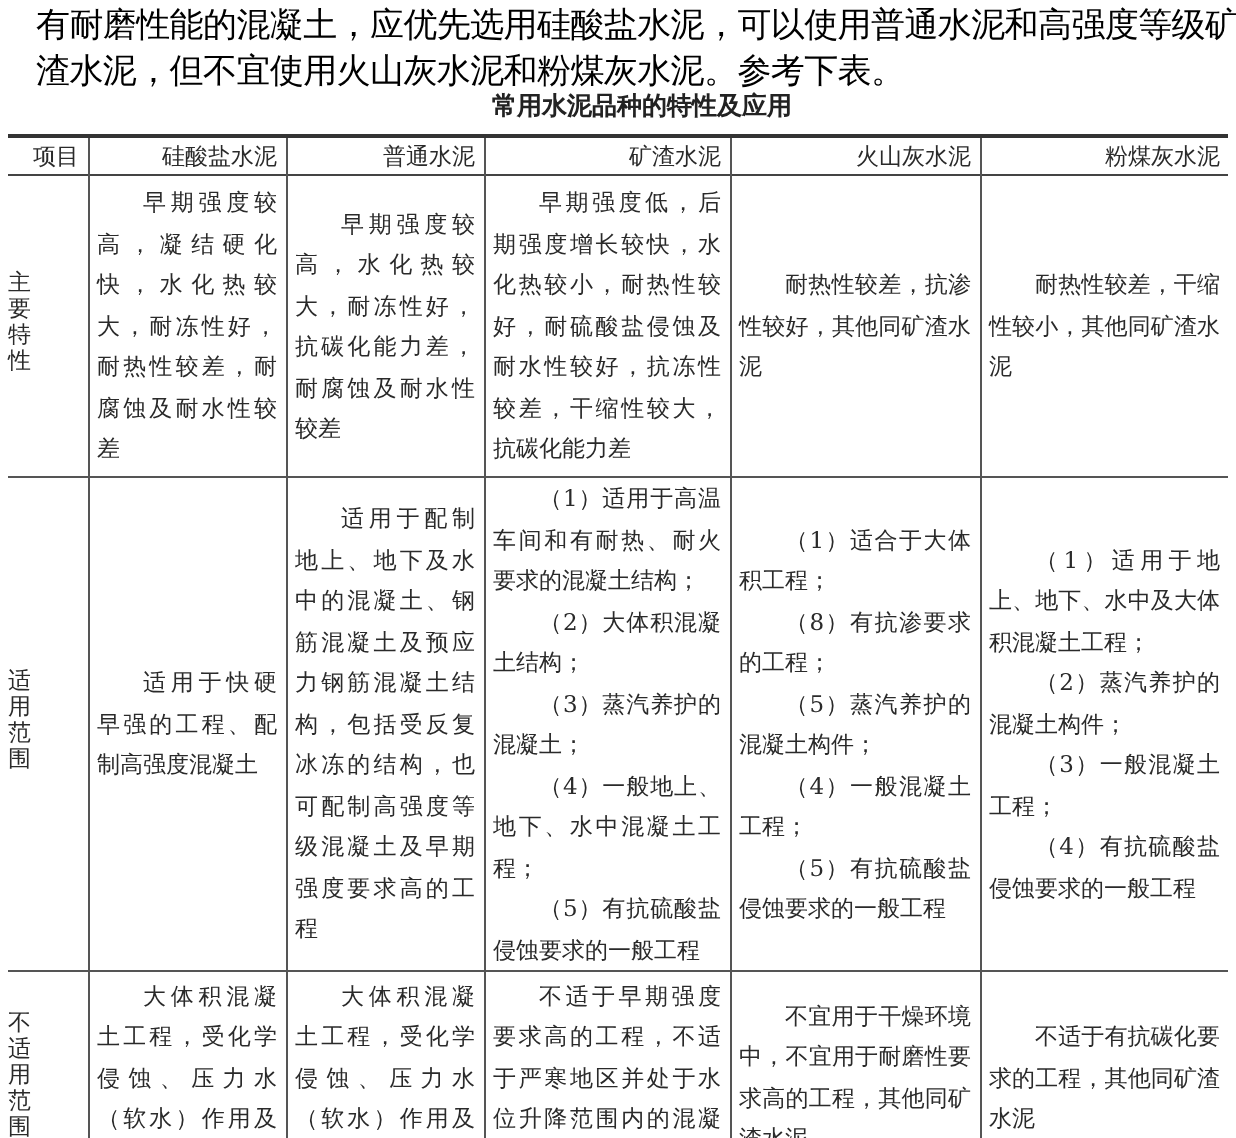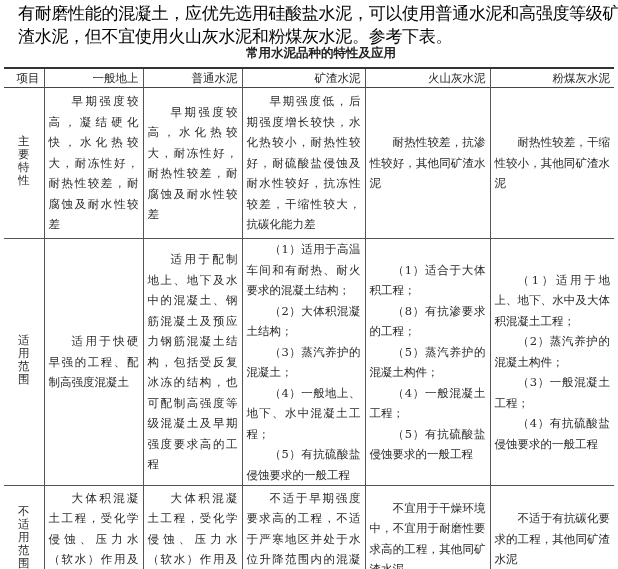--- a/index.html
+++ b/index.html
@@ -15,21 +15,21 @@
   col.c0 { width:40px; } col.c1 { width:99px; } col.c2 { width:99px; }
   col.c3 { width:123px; } col.c4 { width:125px; } col.c5 { width:124px; }
   th, td { border-left:1px solid #555; border-right:1px solid #555; padding:0 4px; vertical-align:middle; }
   tr > :first-child { border-left:none; }
   tr > :last-child { border-right:none; }
   thead tr { border-top:2px solid #333; border-bottom:1.5px solid #444; }
   th { height:18px; font-weight:normal; font-size:11.5px; text-align:right; }
   tbody tr { border-bottom:1.5px solid #555; }
   tbody tr:last-child { border-bottom:2px solid #333; }
   td { line-height:20.5px; text-align:justify; }
-  td.label { text-align:center; padding:0; }
+  td.label { text-align:left; padding:0; }
   .vert { display:inline-block; width:12px; line-height:13px; word-break:break-all; font-size:11.5px; }
   .p { display:block; text-indent:2em; }
   tr.r1 { height:151px; } tr.r2 { height:211px; } tr.r3 { height:107px; }
 </style>
 </head>
 <body>
 
 <div class="intro">有耐磨性能的混凝土，应优先选用硅酸盐水泥，可以使用普通水泥和高强度等级矿渣水泥，但不宜使用火山灰水泥和粉煤灰水泥。参考下表。</div>
 <div class="caption">常用水泥品种的特性及应用</div>
 
@@ -38,35 +38,35 @@
       <col class="c0">
       <col class="c1">
       <col class="c2">
       <col class="c3">
       <col class="c4">
       <col class="c5">
     </colgroup>
   <thead>
     <tr>
       <th>项目</th>
-      <th>一般地上</th>
+      <th>硅酸盐水泥</th>
       <th>普通水泥</th>
       <th>矿渣水泥</th>
       <th>火山灰水泥</th>
       <th>粉煤灰水泥</th>
     </tr>
   </thead>
   <tbody>
     <tr class="r1">
       <td class="label"><span class="vert">主要特性</span></td>
       <td>
           <span class="p">早期强度较高，凝结硬化快，水化热较大，耐冻性好，耐热性较差，耐腐蚀及耐水性较差</span>
         </td>
       <td>
-          <span class="p">早期强度较高，水化热较大，耐冻性好，耐热性较差，耐腐蚀及耐水性较差</span>
+          <span class="p">早期强度较高，水化热较大，耐冻性好，抗碳化能力差，耐腐蚀及耐水性较差</span>
         </td>
       <td>
           <span class="p">早期强度低，后期强度增长较快，水化热较小，耐热性较好，耐硫酸盐侵蚀及耐水性较好，抗冻性较差，干缩性较大，抗碳化能力差</span>
         </td>
       <td>
           <span class="p">耐热性较差，抗渗性较好，其他同矿渣水泥</span>
         </td>
       <td>
           <span class="p">耐热性较差，干缩性较小，其他同矿渣水泥</span>
         </td>

